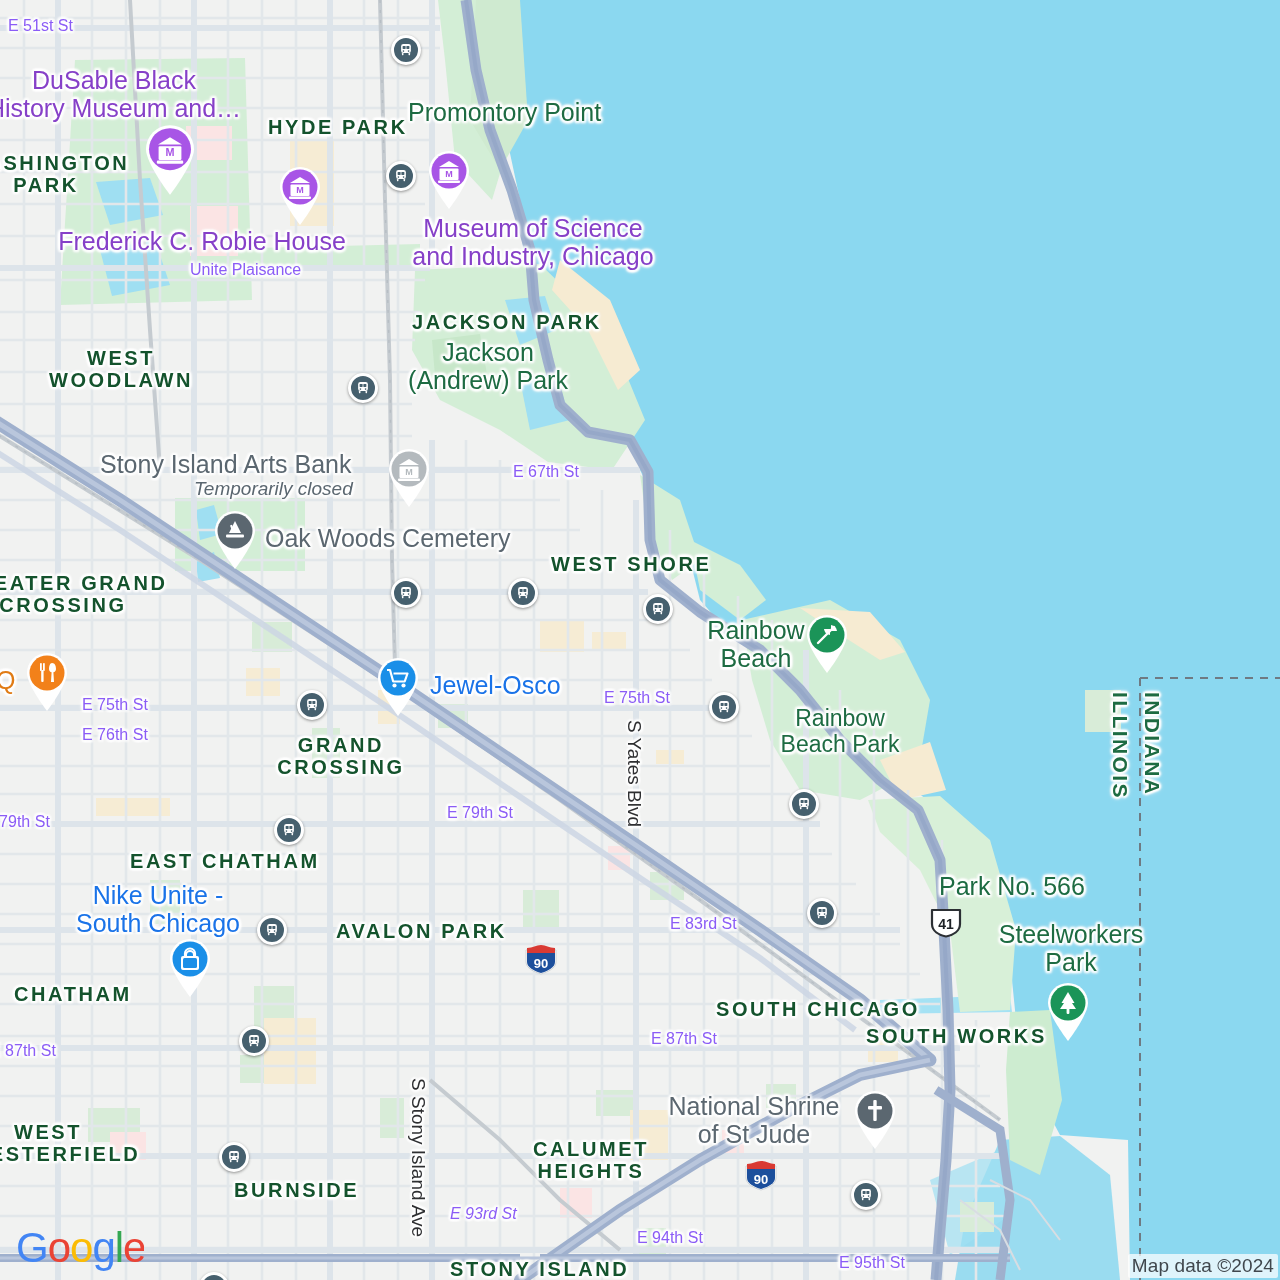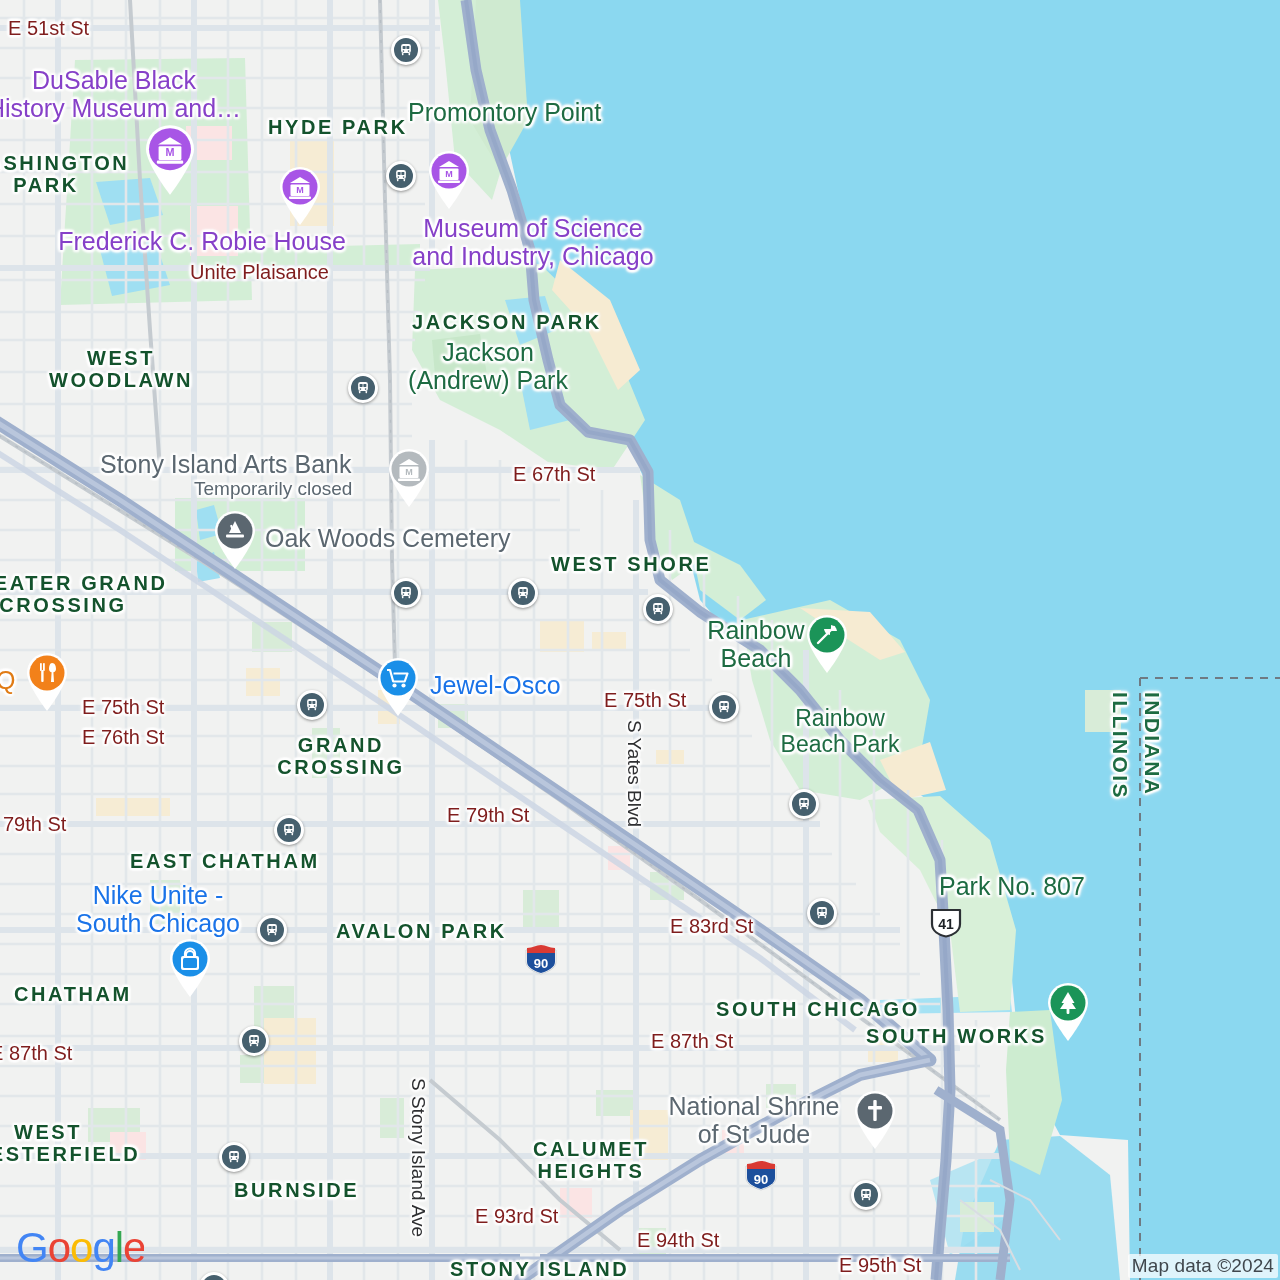--- a/index.html
+++ b/index.html
@@ -38,23 +38,23 @@
   
   .nbhd {
     font-size: 20px;
     font-weight: 700;
     letter-spacing: 2.6px;
     color: #14532d;
     text-align: center;
   }
   
   .street {
-    font-size: 20px;
+    font-size: 16px;
     font-weight: 400;
-    color: #7f1d1d;
+    color: #8b5cf6;
   }
   .street-vert {
     font-size: 19px;
     font-weight: 400;
     color: #2e2f31;
     writing-mode: vertical-rl;
     text-orientation: mixed;
   }
   
   .park {
@@ -83,20 +83,21 @@
     font-size: 25px;
     font-weight: 400;
     color: #5b6770;
     text-align: center;
   }
   .closed {
     font-size: 19px;
     font-weight: 400;
     color: #5b6770;
     text-align: center;
+    font-style: italic;
   }
   
   .state {
     font-size: 21px;
     font-weight: 700;
     letter-spacing: 2.4px;
     color: #1d6b42;
     writing-mode: vertical-rl;
     text-orientation: mixed;
   }
@@ -434,21 +435,21 @@
   <div class="lbl halo street" style="left:190px; top:261px;">Unite Plaisance</div>
   <div class="lbl halo street" style="left:513px; top:463px;">E 67th St</div>
   <div class="lbl halo street" style="left:82px; top:696px;">E 75th St</div>
   <div class="lbl halo street" style="left:82px; top:726px;">E 76th St</div>
   <div class="lbl halo street" style="left:604px; top:689px;">E 75th St</div>
   <div class="lbl halo street" style="left:-16px; top:813px;">E 79th St</div>
   <div class="lbl halo street" style="left:447px; top:804px;">E 79th St</div>
   <div class="lbl halo street" style="left:670px; top:915px;">E 83rd St</div>
   <div class="lbl halo street" style="left:-10px; top:1042px;">E 87th St</div>
   <div class="lbl halo street" style="left:651px; top:1030px;">E 87th St</div>
-  <div class="lbl halo street" style="left:475px; top:1205px;">E 93rd St</div>
+  <div class="lbl halo street" style="left:450px; top:1205px;font-style:italic;">E 93rd St</div>
   <div class="lbl halo street" style="left:637px; top:1229px;">E 94th St</div>
   <div class="lbl halo street" style="left:839px; top:1254px;">E 95th St</div>
   <div class="lbl halo street-vert" style="left:624px; top:720px;">S Yates Blvd</div>
   <div class="lbl halo street-vert" style="left:408px; top:1078px;">S Stony Island Ave</div>
 
   <div class="lbl halo museum" style="left:-46px; top:66px; width:320px;">DuSable Black
 History Museum and…</div>
   <div class="lbl halo museum" style="left:42px; top:227px; width:320px;">Frederick C. Robie House</div>
   <div class="lbl halo park" style="left:408px; top:98px;">Promontory Point</div>
   <div class="lbl halo museum" style="left:393px; top:214px; width:280px;">Museum of Science
@@ -458,21 +459,23 @@
   <div class="lbl halo poi-gray" style="left:100px; top:450px;">Stony Island Arts Bank</div>
   <div class="lbl halo closed" style="left:194px; top:478px;">Temporarily closed</div>
   <div class="lbl halo poi-gray" style="left:265px; top:524px;">Oak Woods Cemetery</div>
   <div class="lbl halo shop" style="left:430px; top:671px;">Jewel-Osco</div>
   <div class="lbl halo park" style="left:694px; top:616px; width:124px;">Rainbow
 Beach</div>
   <div class="lbl halo park park-sm" style="left:762px; top:706px; width:156px;">Rainbow
 Beach Park</div>
   <div class="lbl halo shop" style="left:50px; top:881px; width:216px;">Nike Unite -
 South Chicago</div>
-  <div class="lbl halo park" style="left:939px; top:872px;">Park No. 807</div>
+  <div class="lbl halo park" style="left:939px; top:872px;">Park No. 566</div>
+  <div class="lbl halo park" style="left:976px; top:920px; width:190px;">Steelworkers
+Park</div>
   <div class="lbl halo poi-gray" style="left:648px; top:1092px; width:212px;">National Shrine
 of St Jude</div>
   <div class="lbl halo" style="left:-4px; top:666px; font-size:25px; color:#e07b14;">Q</div>
 
   <div class="lbl halo state" style="left:1108px; top:692px;">ILLINOIS</div>
   <div class="lbl halo state" style="left:1140px; top:692px;">INDIANA</div>
 
   <div class="pin pin-lg" style="left:142px; top:124px;">
     <svg viewBox="0 0 46 60">
       <path d="M23,59 C23,59 3,33 3,21 A20,20 0 1 1 43,21 C43,33 23,59 23,59 Z" fill="#ffffff"></path>

